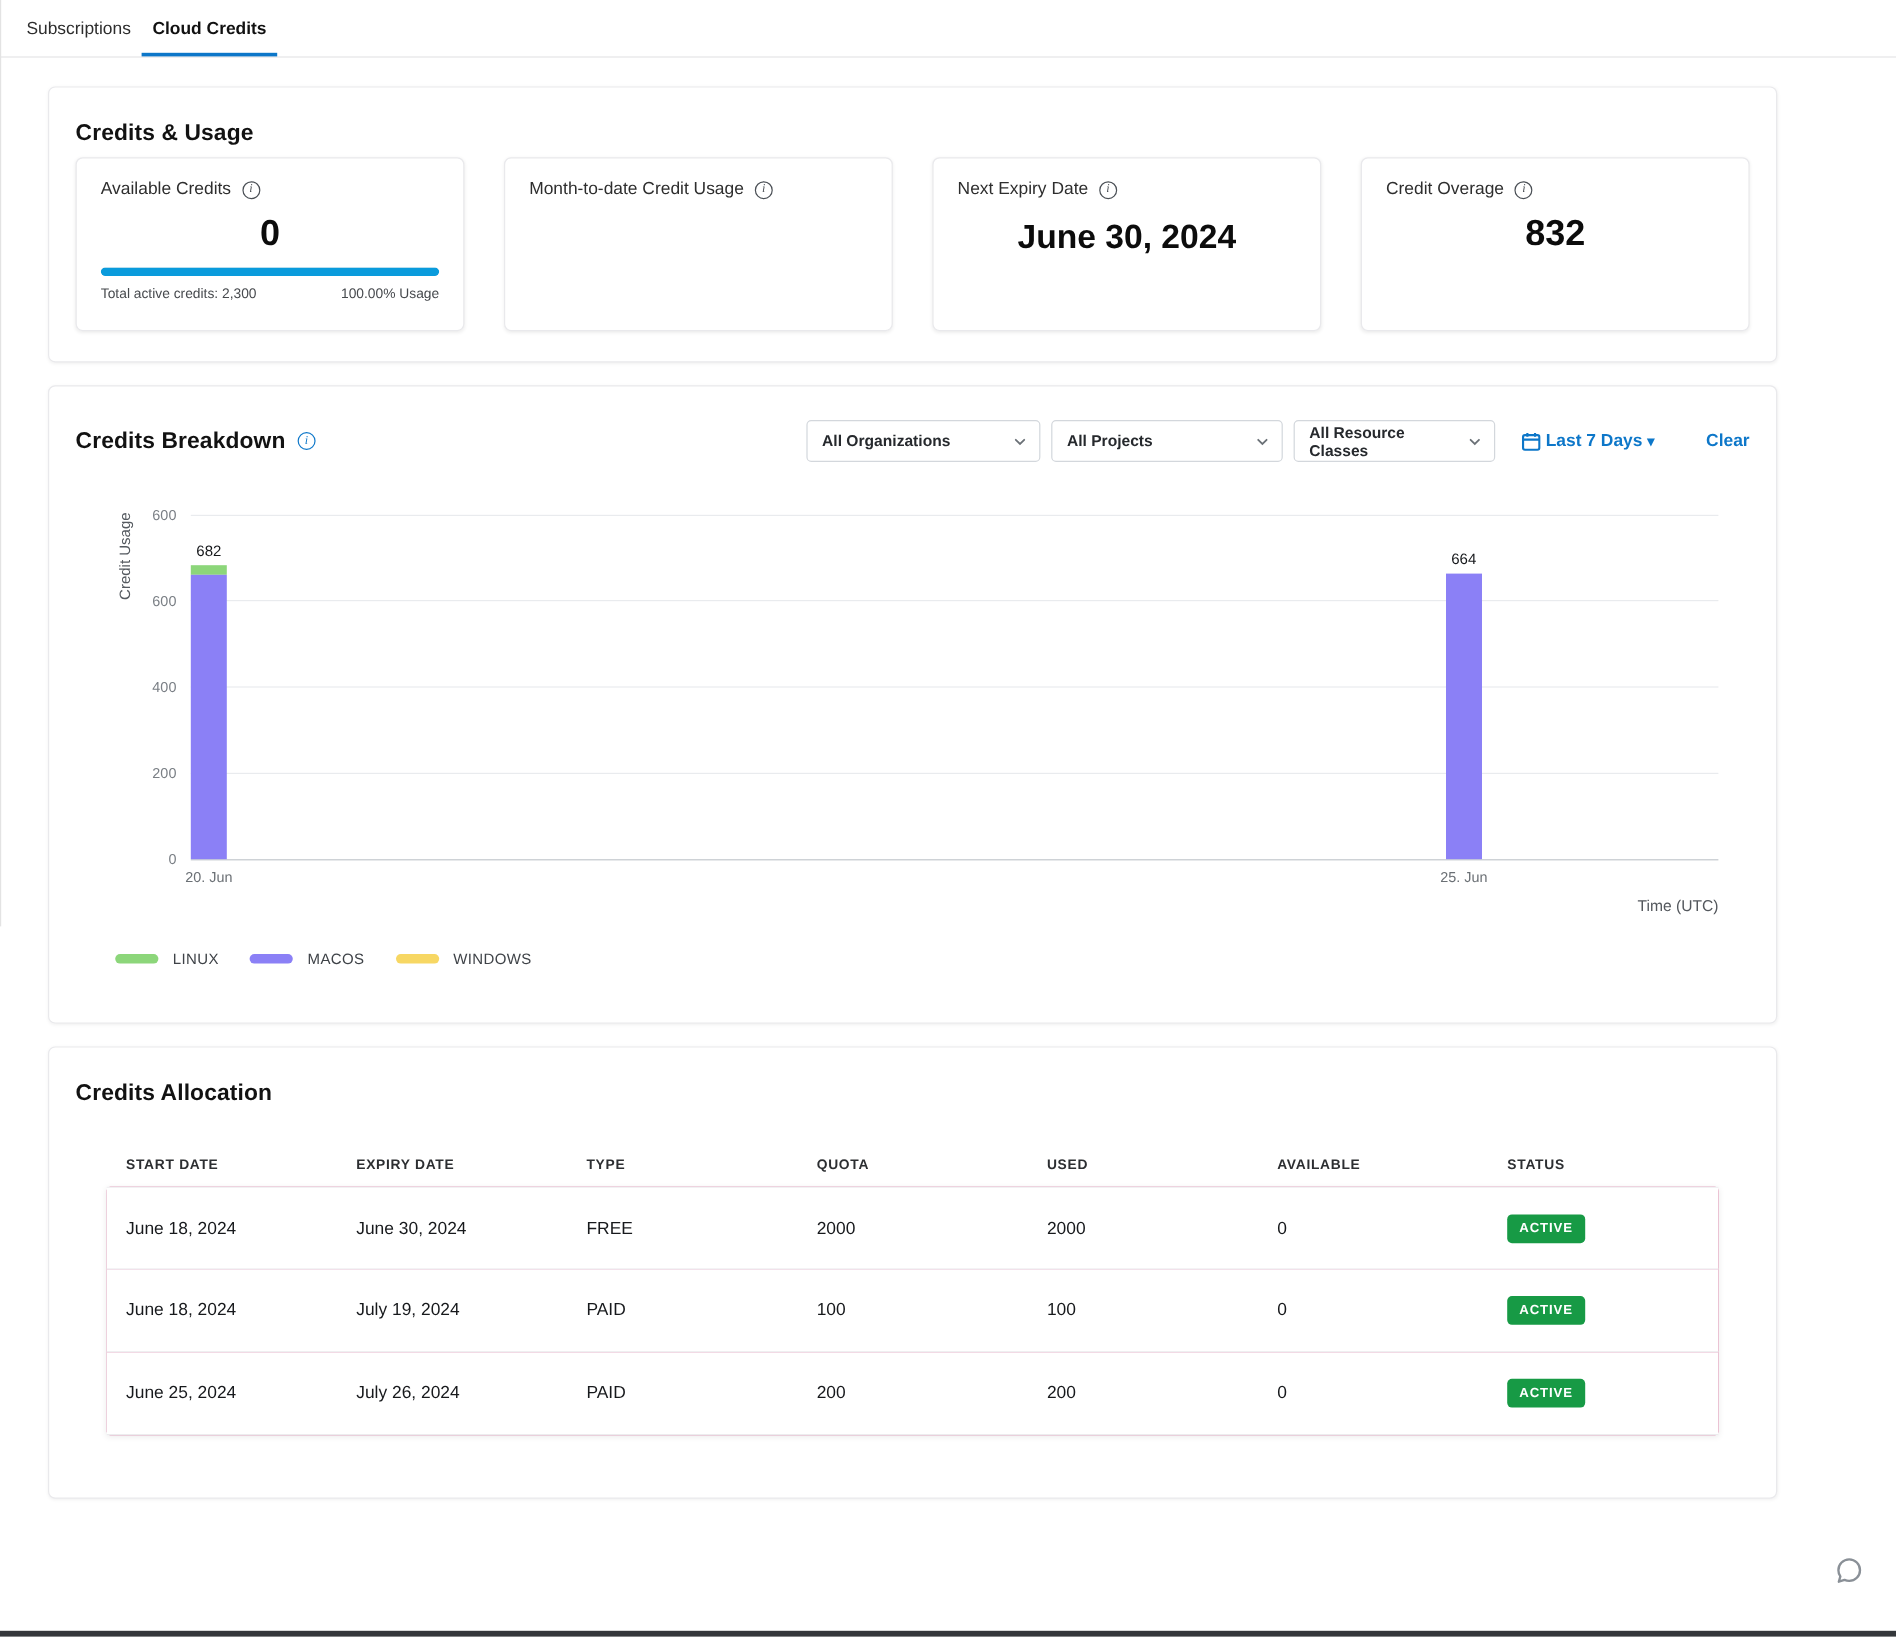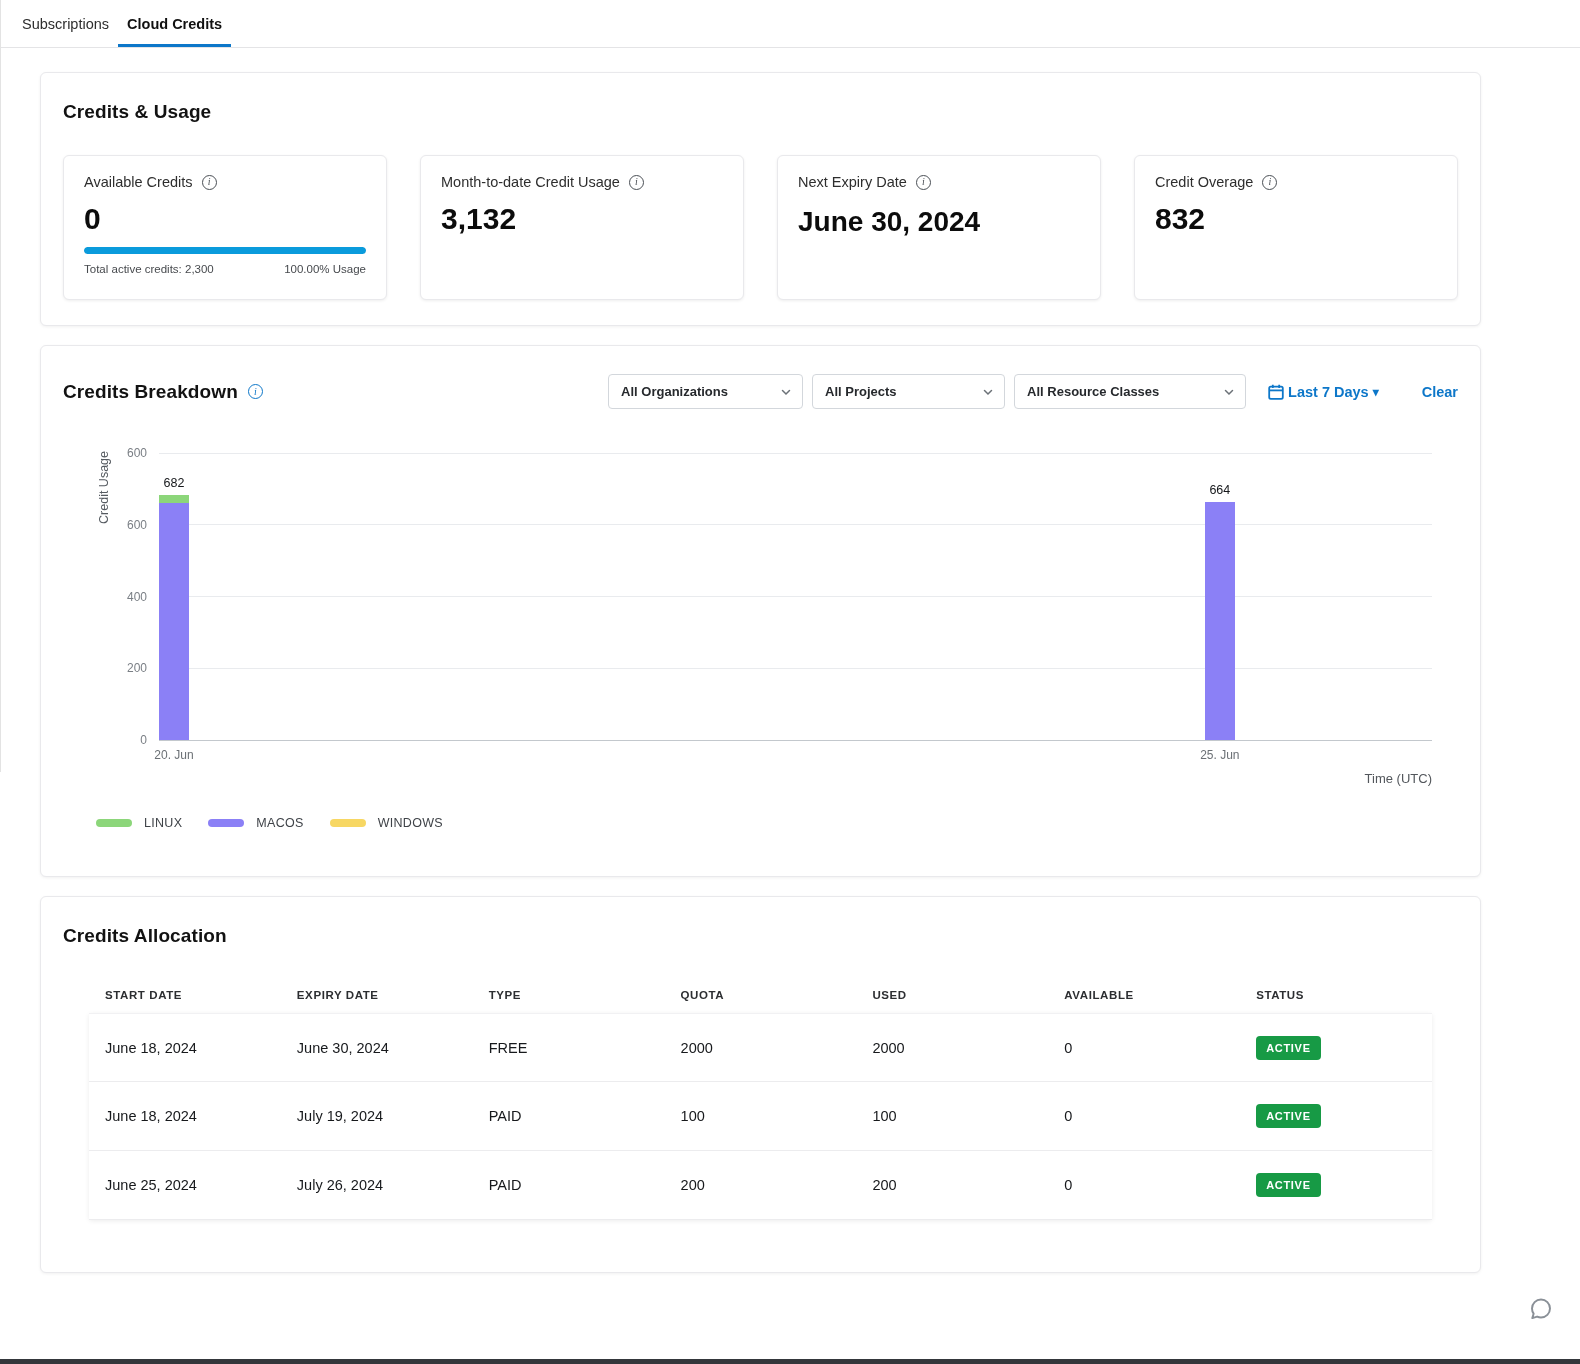--- a/index.html
+++ b/index.html
@@ -17,21 +17,21 @@
   .tab { padding:16px 9px 10px; font-size:14.5px; color:#2d2d2d; cursor:pointer; border-bottom:3px solid transparent; }
   .tab.active { font-weight:bold; color:#111; border-bottom-color:var(--accent,#0d77c9); }
 
   
   .main { padding:24px 99px 0 40px; }
   .card { background:#fff; border:1px solid #e9e9ec; border-radius:6px; box-shadow:0 1px 3px rgba(0,0,0,0.06); margin-bottom:19px; }
   .card-title { margin:0; font-size:19px; font-weight:bold; color:#121212; letter-spacing:0.1px; }
 
   
   .usage-card { padding:28px 22px 25px; }
-  .stats-row { display:flex; gap:33px; margin-top:32px; }
+  .stats-row { display:flex; gap:33px; margin-top:8px;text-align:center; }
   .stat-card { flex:1; border:1px solid #e9e9ec; border-radius:6px; box-shadow:0 1px 3px rgba(0,0,0,0.07); padding:18px 20px; height:145px; background:#fff; }
   .stat-label-row { display:flex; align-items:center; gap:9px; }
   .stat-label { font-size:14.5px; color:#2e2e2e; }
   .stat-value { font-size:30px; font-weight:bold; color:#0c0c0c; margin-top:12px; }
   .stat-value.date { font-size:28px; margin-top:16px; }
   .info-icon { width:15px; height:15px; min-width:15px; border:1.3px solid #4a4f55; border-radius:50%; display:inline-flex; align-items:center; justify-content:center; font-size:10px; color:#4a4f55; line-height:1; font-family:"Liberation Serif", serif; font-style:italic; cursor:pointer; }
   .info-icon::after { content:"i"; }
   .info-icon.blue { border-color:var(--accent,#0d77c9); color:var(--accent,#0d77c9); }
   .progress-track { margin-top:11px; height:7px; border-radius:4px; background:#e7e9eb; overflow:hidden; }
   .progress-fill { height:100%; border-radius:4px; background:var(--progress,#0a9bdc); }
@@ -109,21 +109,20 @@
           <span>Total active credits: 2,300</span>
           <span>100.00% Usage</span>
         </div>
       </div>
 
       <div class="stat-card">
         <div class="stat-label-row">
           <span class="stat-label">Month-to-date Credit Usage</span>
           <span class="info-icon"></span>
         </div>
-        <div class="stat-value">3,132</div>
       </div>
 
       <div class="stat-card">
         <div class="stat-label-row">
           <span class="stat-label">Next Expiry Date</span>
           <span class="info-icon"></span>
         </div>
         <div class="stat-value date">June 30, 2024</div>
       </div>
 
@@ -150,21 +149,21 @@
           <svg class="chev" width="12" height="12" viewBox="0 0 12 12">
               <path d="M2.5 4.5 L6 8 L9.5 4.5" stroke="#6b7177" stroke-width="1.5" fill="none" stroke-linecap="round"></path>
             </svg>
         </div>
         <div class="select" style="width:193px">
           <span>All Projects</span>
           <svg class="chev" width="12" height="12" viewBox="0 0 12 12">
               <path d="M2.5 4.5 L6 8 L9.5 4.5" stroke="#6b7177" stroke-width="1.5" fill="none" stroke-linecap="round"></path>
             </svg>
         </div>
-        <div class="select" style="width:232px">
+        <div class="select" style="width:168px">
           <span>All Resource Classes</span>
           <svg class="chev" width="12" height="12" viewBox="0 0 12 12">
               <path d="M2.5 4.5 L6 8 L9.5 4.5" stroke="#6b7177" stroke-width="1.5" fill="none" stroke-linecap="round"></path>
             </svg>
         </div>
         <div class="date-range">
           <svg width="16" height="16" viewBox="0 0 16 16">
               <rect x="1.2" y="2.6" width="13.6" height="12.2" rx="1.6" fill="none" stroke="#0D77C9" stroke-width="1.8"></rect>
               <path d="M1.2 6.4h13.6" stroke="#0D77C9" stroke-width="1.8"></path>
               <path d="M4.8 0.8v3.2 M11.2 0.8v3.2" stroke="#0D77C9" stroke-width="1.8"></path>

